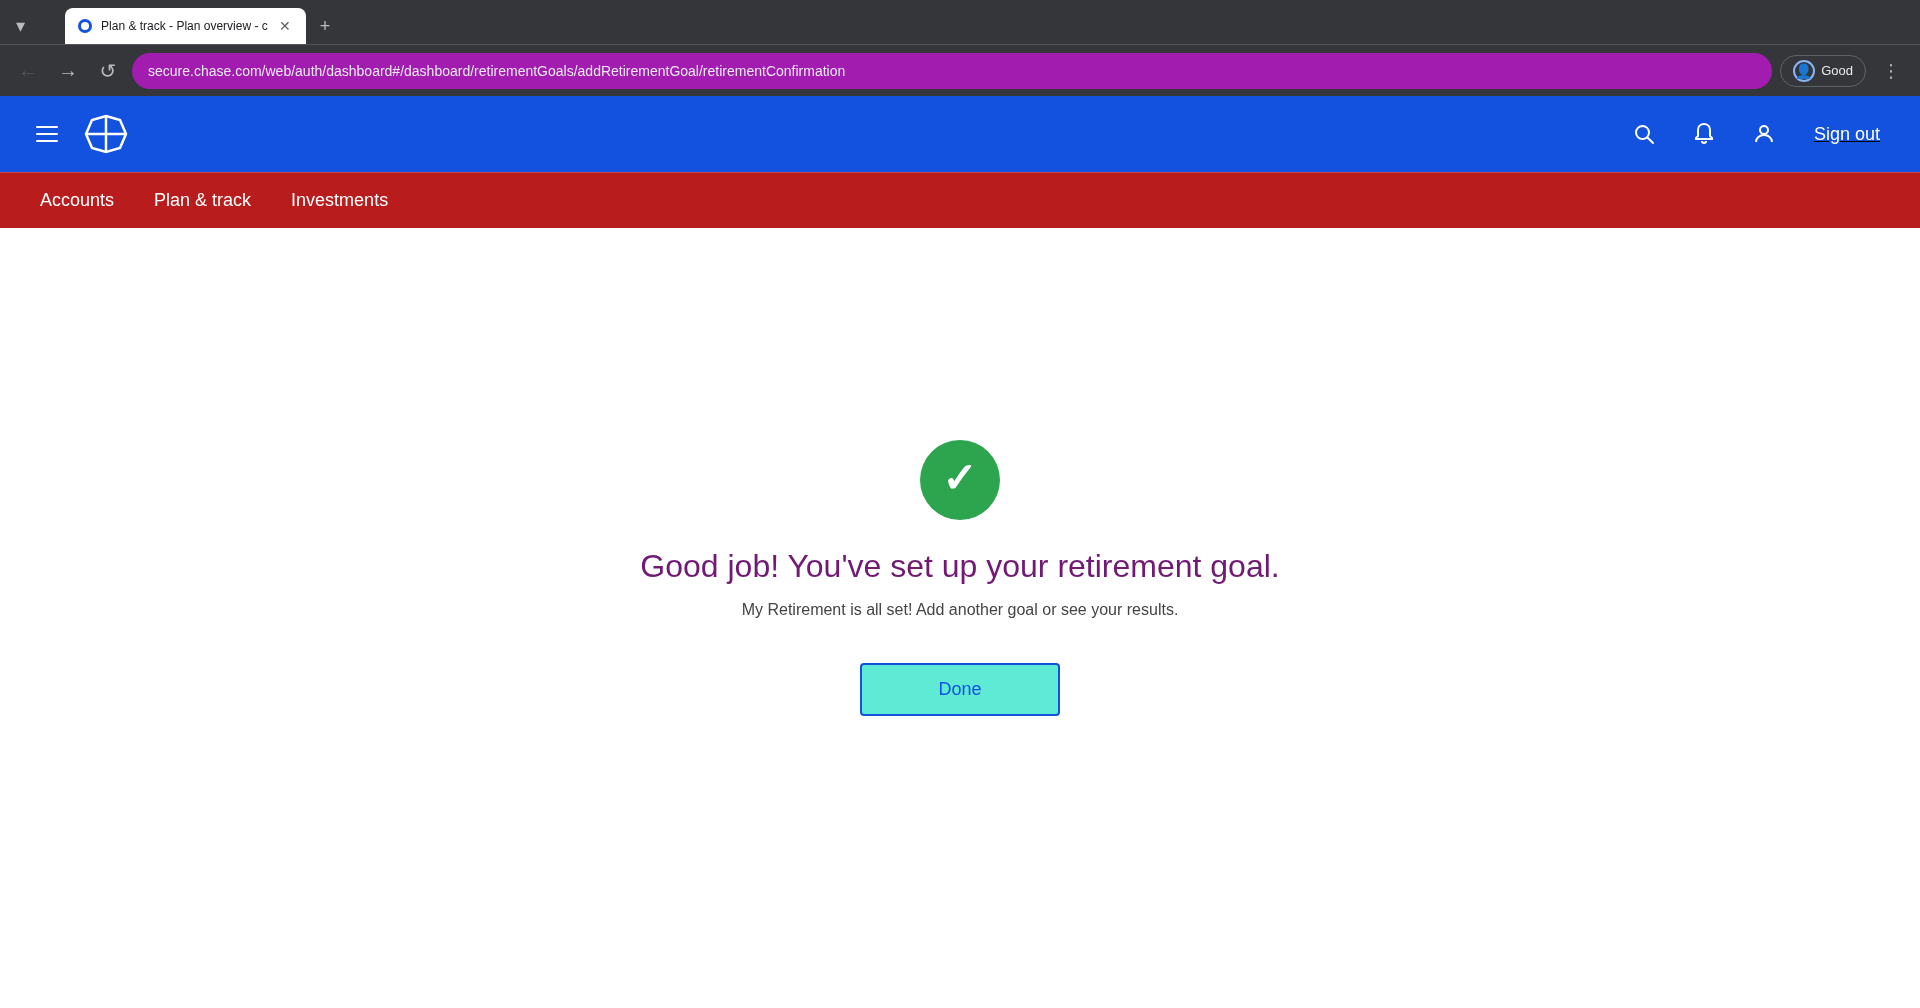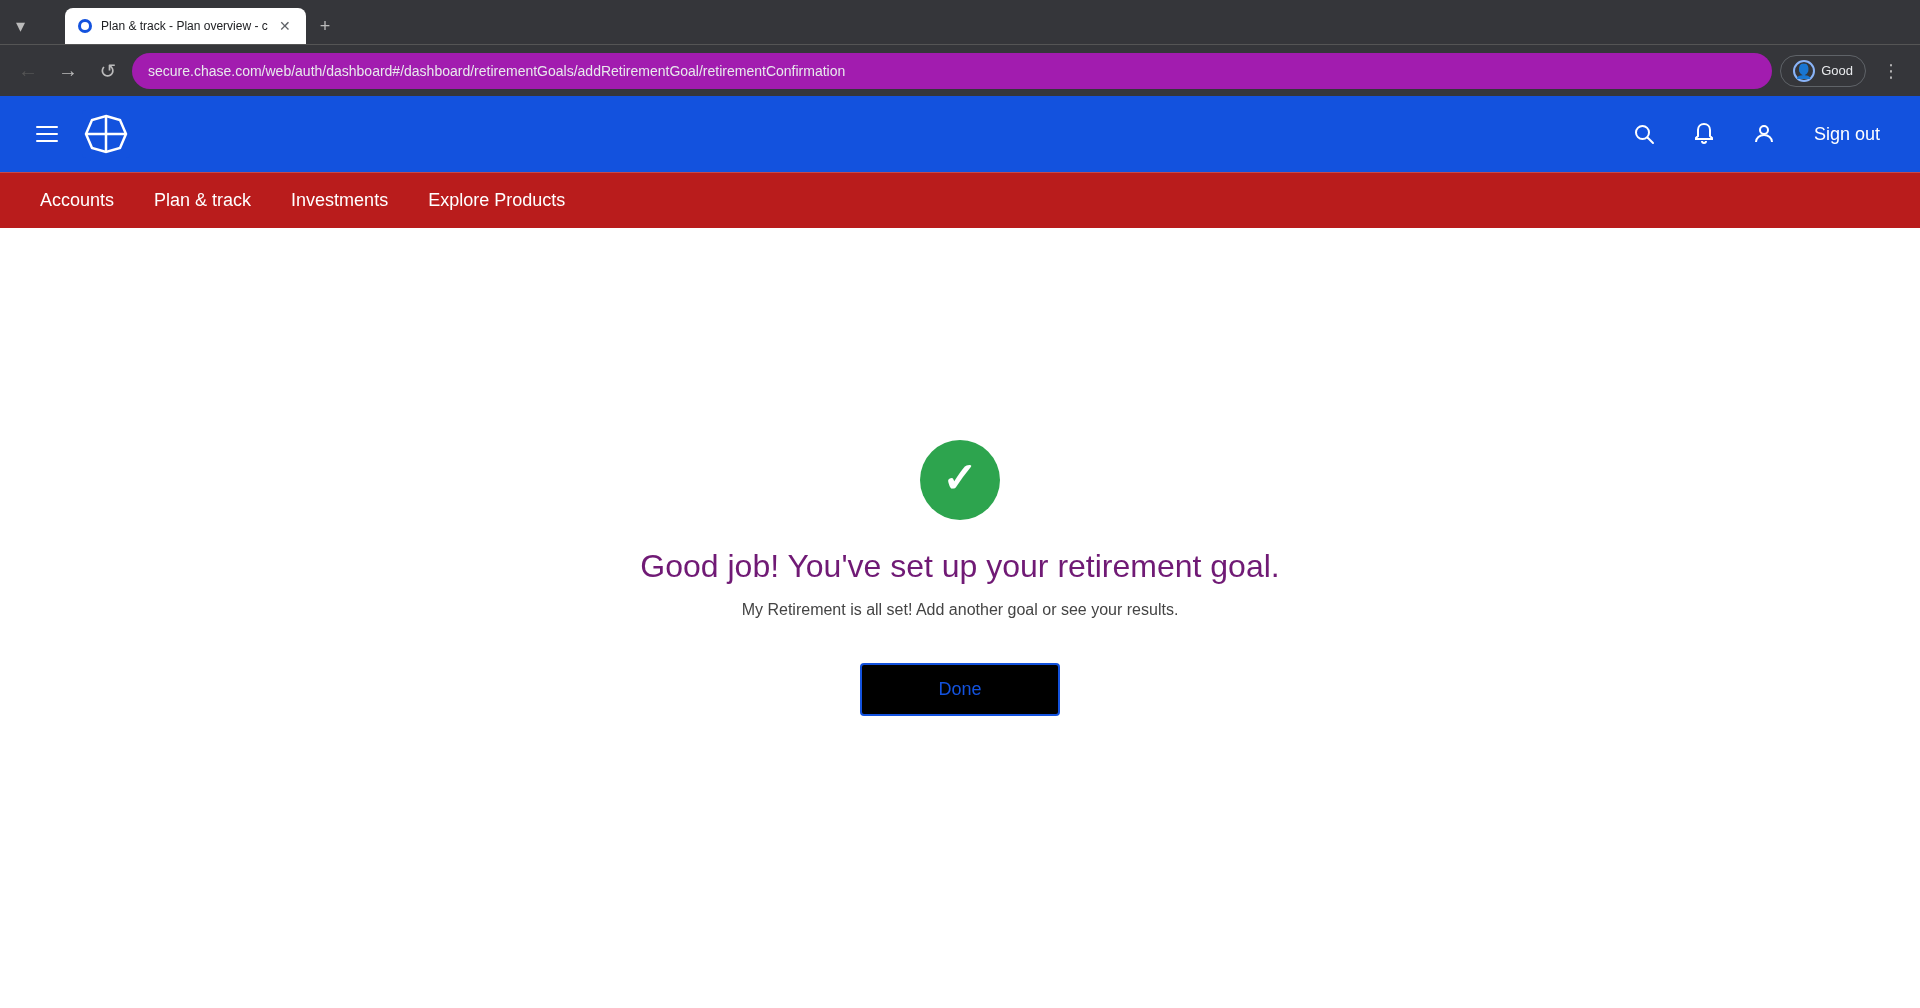--- a/index.html
+++ b/index.html
@@ -189,20 +189,21 @@
     }
     .chase-logo svg {
       width: 48px;
       height: 48px;
     }
     .header-spacer { flex: 1; }
     .header-icons {
       display: flex;
       align-items: center;
       gap: 24px;
+      text-decoration: underline;
     }
     .header-icon-btn {
       background: none;
       border: none;
       cursor: pointer;
       color: white;
       font-size: 22px;
       display: flex;
       align-items: center;
       justify-content: center;
@@ -283,21 +284,21 @@
       margin-bottom: 16px;
     }
     .success-subtitle {
       font-size: 16px;
       color: #444;
       text-align: center;
       margin-bottom: 44px;
     }
     .done-btn {
       border: 2px solid #1352de;
-      background: #000000;
+      background: #5eead4;
       color: #1352de;
       font-size: 18px;
       font-weight: 500;
       padding: 14px 4px;
       width: 200px;
       border-radius: 4px;
       cursor: pointer;
       text-align: center;
     }
 
@@ -376,21 +377,20 @@
         </svg>
       </button>
       <button class="sign-out-btn">Sign out</button>
     </div>
   </div>
 
   <div class="chase-nav">
     <button class="nav-item">Accounts</button>
     <button class="nav-item">Plan &amp; track</button>
     <button class="nav-item">Investments</button>
-    <button class="nav-item">Explore Products</button>
   </div>
 
   <div class="main-content">
     <div class="success-icon-wrapper">
       <div class="success-circle">
         <span class="checkmark">✓</span>
       </div>
     </div>
     <h1 class="success-title">Good job! You've set up your retirement goal.</h1>
     <p class="success-subtitle">My Retirement is all set! Add another goal or see your results.</p>

